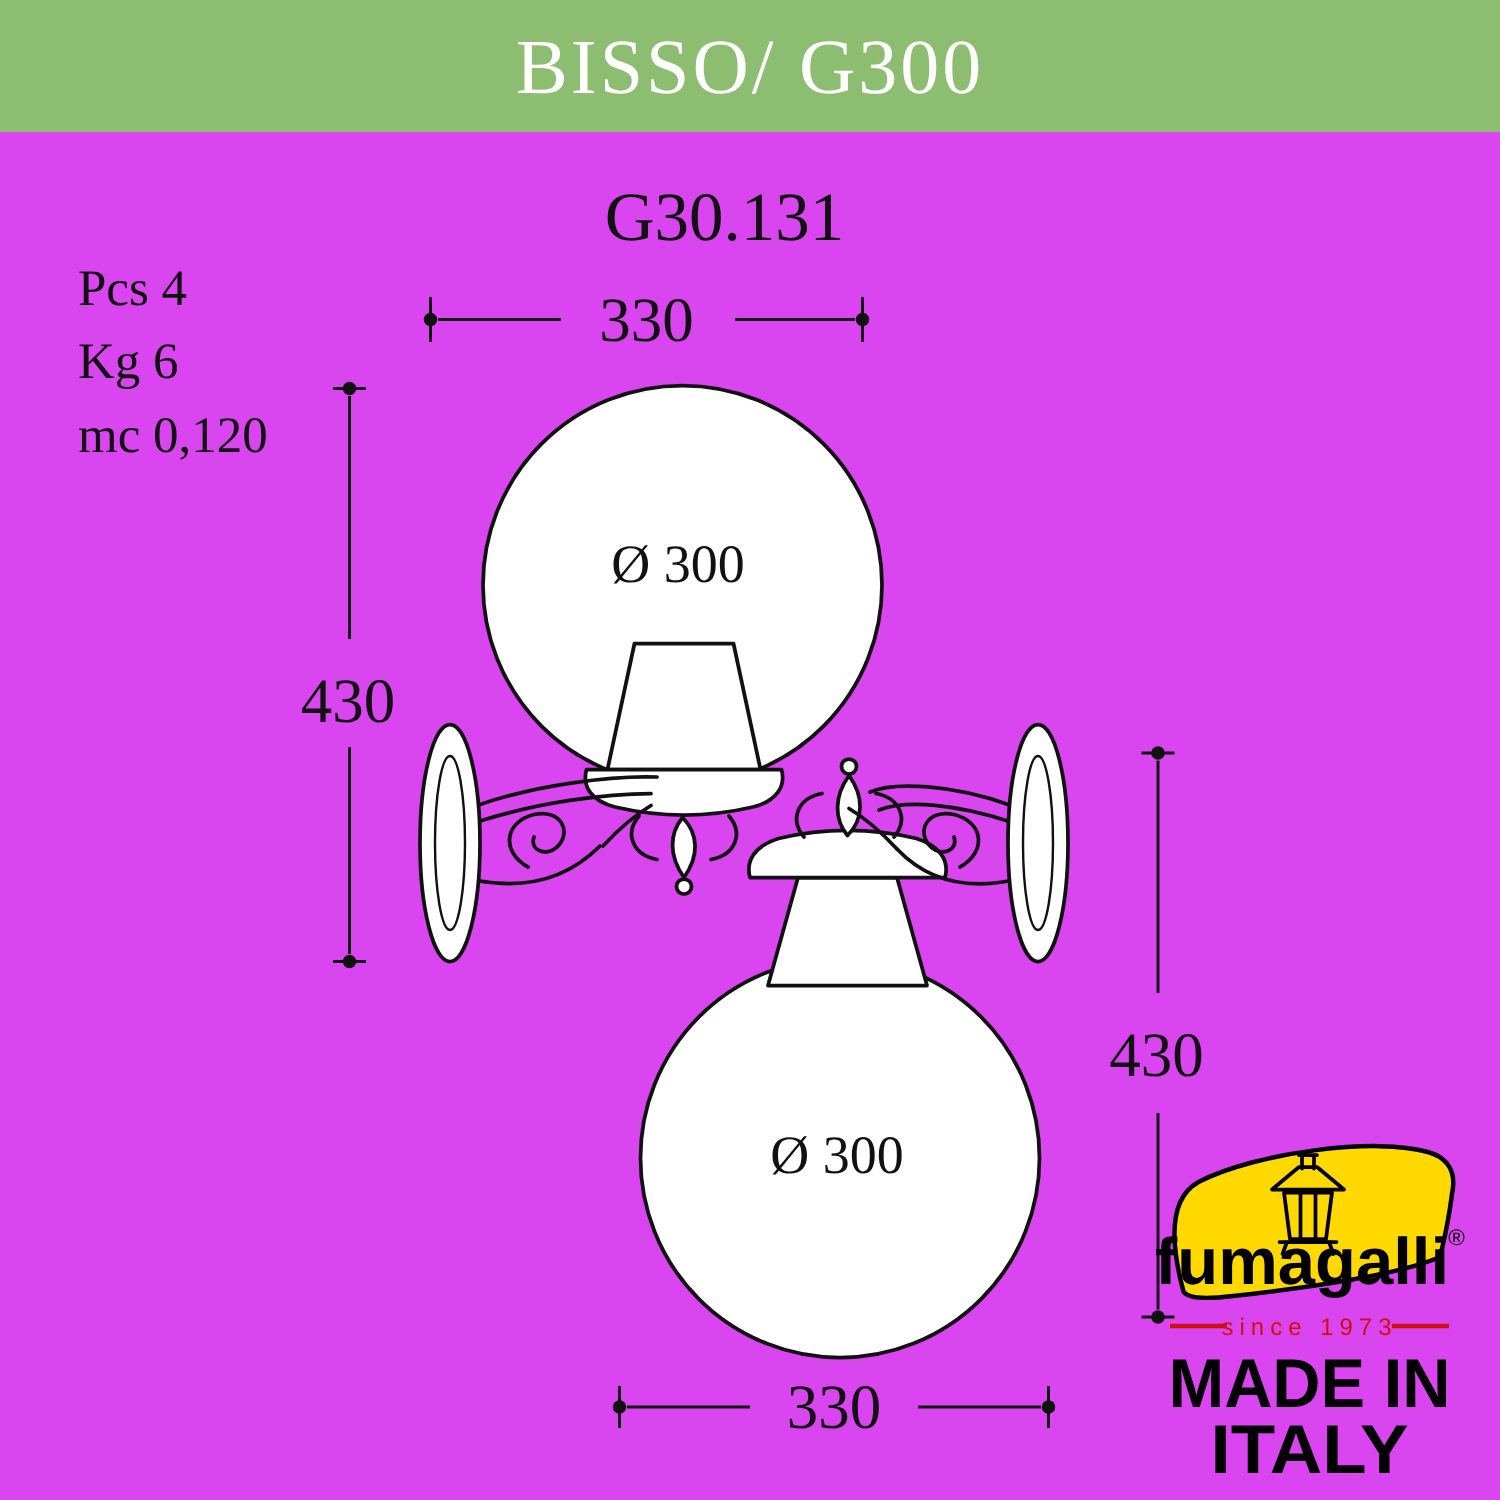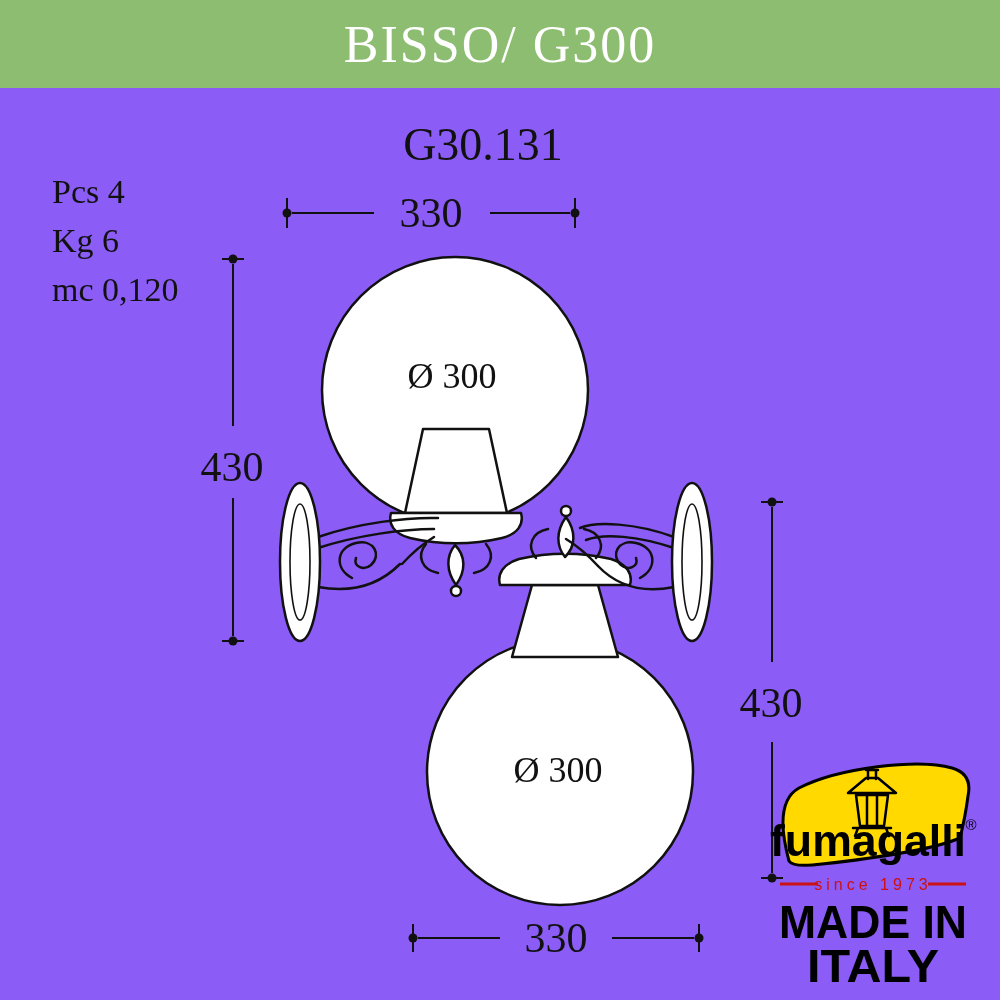--- a/index.html
+++ b/index.html
@@ -5,21 +5,21 @@
   :root{
     --header_green:#8cbd70;
     --logo_yellow:#ffd900;
     --logo_red:#cc1111;
     --ink:#111111;
   }
   html,body{margin:0;padding:0;background:#ffffff;}
   .page{
     position:relative;
     width:1000px;height:1000px;
-    background:#8b5cf6;
+    background:#d946ef;
     overflow:hidden;
   }
   svg{display:block;}
   .t-serif{font-family:"Liberation Serif",serif;fill:var(--ink);}
   .t-sans{font-family:"Liberation Sans",sans-serif;fill:#000;}
   .t-header{font-family:"Liberation Serif",serif;fill:#ffffff;letter-spacing:2px;}
   .outline{fill:#ffffff;stroke:var(--ink);stroke-width:2.5;stroke-linejoin:round;}
   .stroke-only{fill:none;stroke:var(--ink);stroke-width:2.5;stroke-linecap:round;stroke-linejoin:round;}
   .thin{fill:none;stroke:var(--ink);stroke-width:1.6;}
   .dimline{stroke:var(--ink);stroke-width:2;}

